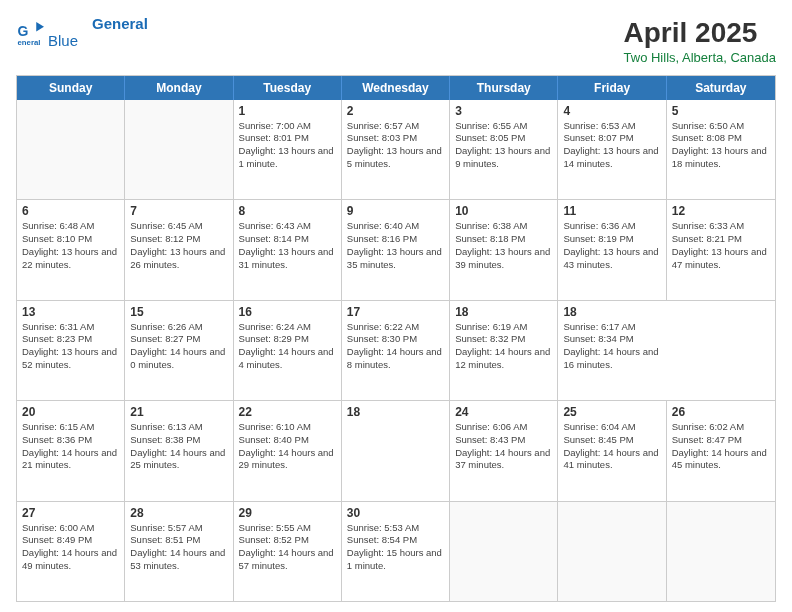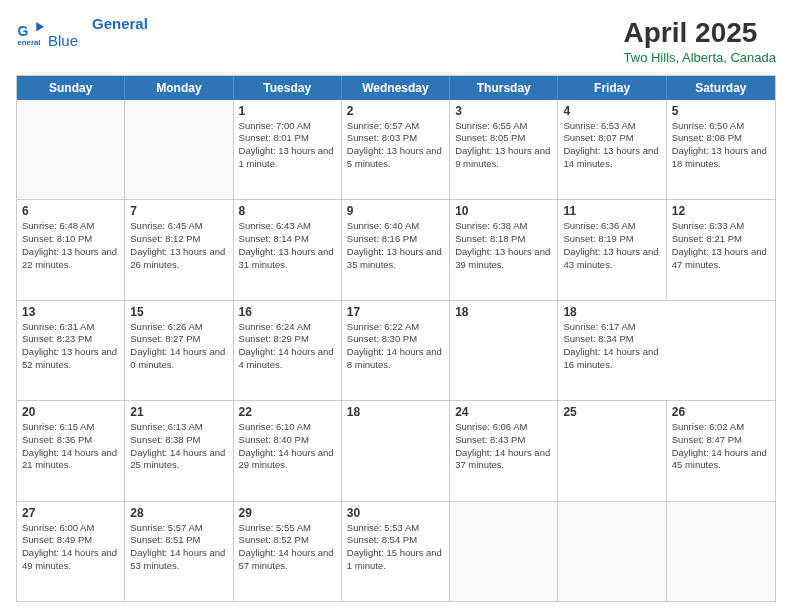--- a/index.html
+++ b/index.html
@@ -234,20 +234,23 @@
 Daylight: 14 hours and 4 minutes.</div>
           </div>
           <div class="cal-cell">
             <span class="day-num">17</span>
             <div class="day-info">Sunrise: 6:22 AM
 Sunset: 8:30 PM
 Daylight: 14 hours and 8 minutes.</div>
           </div>
           <div class="cal-cell">
             <span class="day-num">18</span>
+            <div class="day-info">Sunrise: 6:19 AM
+Sunset: 8:32 PM
+Daylight: 14 hours and 12 minutes.</div>
           </div>
           <div class="cal-cell">
             <span class="day-num">18</span>
             <div class="day-info">Sunrise: 6:17 AM
 Sunset: 8:34 PM
 Daylight: 14 hours and 16 minutes.</div>
           </div>
         </div>
         <div class="cal-row">
           <div class="cal-cell">
@@ -272,20 +275,23 @@
             <span class="day-num">18</span>
           </div>
           <div class="cal-cell">
             <span class="day-num">24</span>
             <div class="day-info">Sunrise: 6:06 AM
 Sunset: 8:43 PM
 Daylight: 14 hours and 37 minutes.</div>
           </div>
           <div class="cal-cell">
             <span class="day-num">25</span>
+            <div class="day-info">Sunrise: 6:04 AM
+Sunset: 8:45 PM
+Daylight: 14 hours and 41 minutes.</div>
           </div>
           <div class="cal-cell">
             <span class="day-num">26</span>
             <div class="day-info">Sunrise: 6:02 AM
 Sunset: 8:47 PM
 Daylight: 14 hours and 45 minutes.</div>
           </div>
         </div>
         <div class="cal-row">
           <div class="cal-cell">

